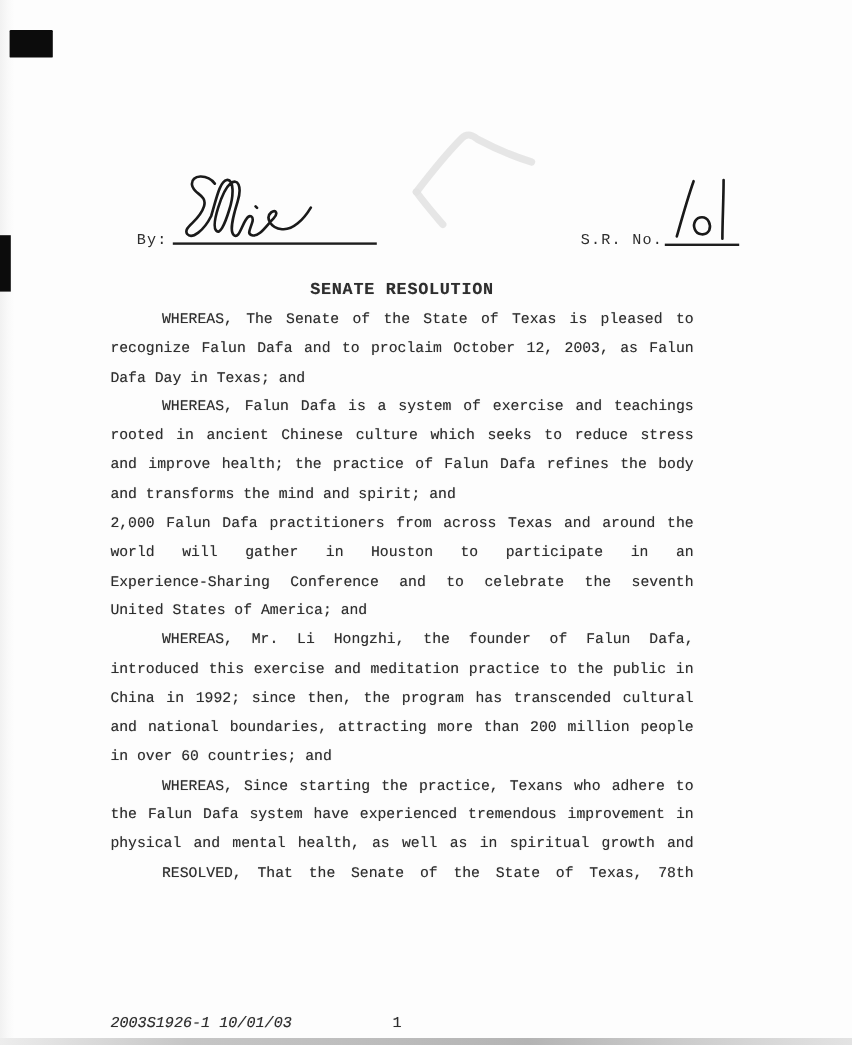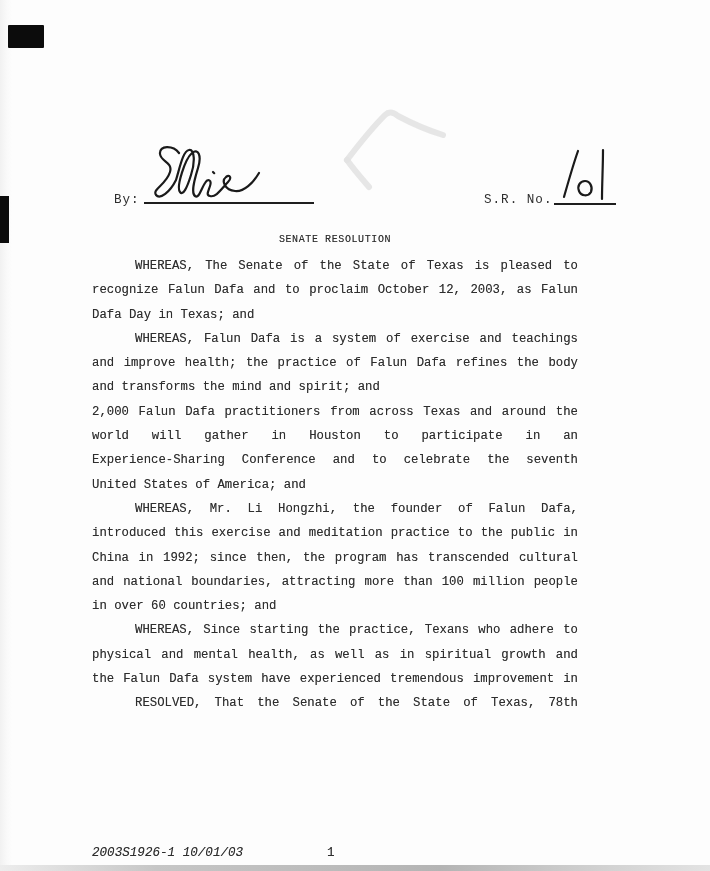--- a/index.html
+++ b/index.html
@@ -29,21 +29,21 @@
   .smudge{position:absolute;left:335px;top:85px;width:170px;height:130px;}
   .byline{position:absolute;left:0;top:0;width:710px;height:230px;margin-left:16px;}
   .by-label{position:absolute;left:98px;top:193px;font-size:12.6px;letter-spacing:1px;}
   .sr-label{position:absolute;left:468px;top:193px;font-size:12.6px;letter-spacing:1px;text-align:right;}
   .sig-svg{position:absolute;left:133px;top:143px;width:124px;height:62px;}
   .sig-line{position:absolute;left:128px;top:202px;width:170px;height:2px;background:#1e1e1e;}
   .srnum-svg{position:absolute;left:540px;top:148px;width:58px;height:53px;}
   .srnum-line{position:absolute;left:538px;top:203px;width:62px;height:2px;background:#1e1e1e;}
   .doc-title{
     position:absolute;left:92px;top:234px;width:486px;
-    text-align:center;font-size:10px;font-weight:normal;letter-spacing:0.6px;
+    text-align:center;font-size:14px;font-weight:bold;letter-spacing:0.6px;
     text-shadow:0 0 0.6px rgba(46,46,46,.5);
   }
   .doc-body{
     position:absolute;left:92px;top:254px;width:486px;
     font-size:12.3px;line-height:24.3px;
     text-shadow:0 0 0.6px rgba(46,46,46,.5);
   }
   .line{white-space:nowrap;}
   .line.indent{padding-left:43px;font-family:Liberation Mono, monospace;}
   .line.j{white-space:normal;text-align:justify;text-align-last:justify;}
@@ -91,34 +91,35 @@
     <div class="srnum-line"></div>
   </div>
 
   <div class="doc-title">SENATE RESOLUTION</div>
 
   <div class="doc-body">
       <div class="line indent j">WHEREAS, The Senate of the State of Texas is pleased to</div>
       <div class="line j">recognize Falun Dafa and to proclaim October 12, 2003, as Falun</div>
       <div class="line">Dafa Day in Texas; and</div>
       <div class="line indent j">WHEREAS, Falun Dafa is a system of exercise and teachings</div>
+      <div class="line j">rooted in ancient Chinese culture which seeks to reduce stress</div>
       <div class="line j">and improve health; the practice of Falun Dafa refines the body</div>
       <div class="line">and transforms the mind and spirit; and</div>
       <div class="line j">2,000 Falun Dafa practitioners from across Texas and around the</div>
       <div class="line j">world will gather in Houston to participate in an</div>
       <div class="line j">Experience-Sharing Conference and to celebrate the seventh</div>
       <div class="line">United States of America; and</div>
       <div class="line indent j">WHEREAS, Mr. Li Hongzhi, the founder of Falun Dafa,</div>
       <div class="line j">introduced this exercise and meditation practice to the public in</div>
       <div class="line j">China in 1992; since then, the program has transcended cultural</div>
-      <div class="line j">and national boundaries, attracting more than 100 million people</div>
+      <div class="line j">and national boundaries, attracting more than 200 million people</div>
       <div class="line">in over 60 countries; and</div>
       <div class="line indent j">WHEREAS, Since starting the practice, Texans who adhere to</div>
+      <div class="line j">the Falun Dafa system have experienced tremendous improvement in</div>
       <div class="line j">physical and mental health, as well as in spiritual growth and</div>
-      <div class="line j">the Falun Dafa system have experienced tremendous improvement in</div>
       <div class="line indent j">RESOLVED, That the Senate of the State of Texas, 78th</div>
     </div>
 
   <div class="footer">
     <span class="footer-code">2003S1926-1 10/01/03</span>
     <span class="footer-page">1</span>
   </div>
 
   <div class="edge-bottom"></div>
 </div>

